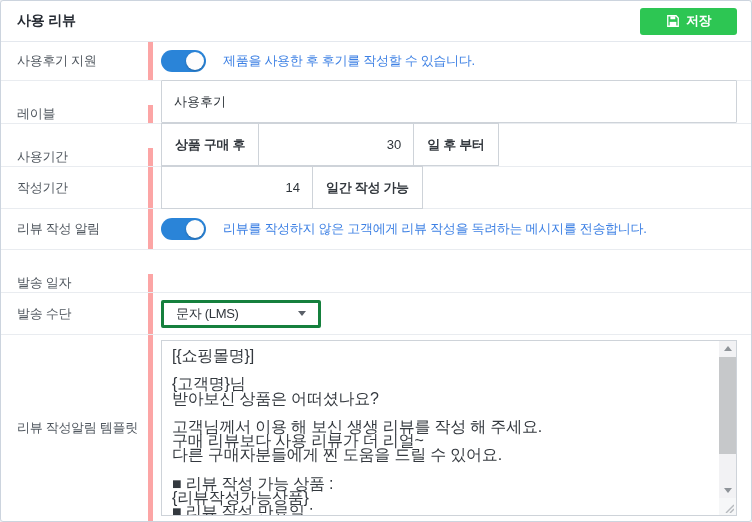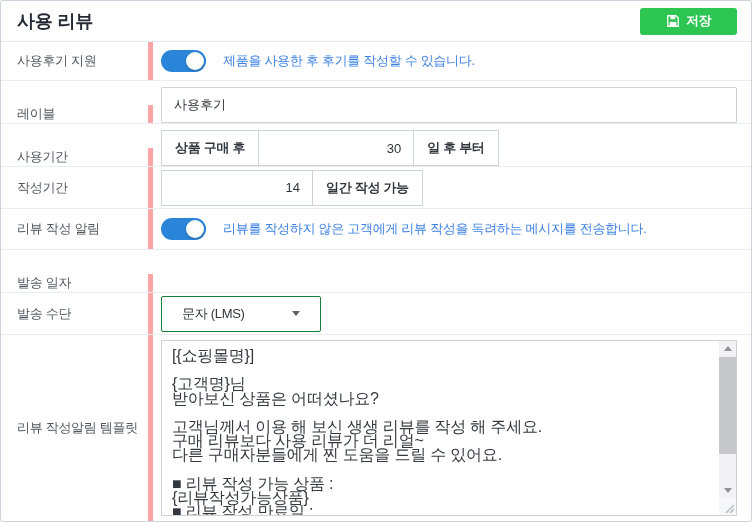--- a/index.html
+++ b/index.html
@@ -16,21 +16,21 @@
     display: flex; flex-direction: column;
     overflow: hidden;
   }
   
   .card-header {
     height: 41px; flex: none;
     display: flex; align-items: center; justify-content: space-between;
     padding: 0 14px 0 16px;
     border-bottom: 1px solid #e4e8ee;
   }
-  .card-title { font-size: 18px; font-weight: bold; color: #262b33; letter-spacing: -0.2px; }
+  .card-title { font-size: 14px; font-weight: bold; color: #262b33; letter-spacing: -0.2px; }
   .btn-save {
     display: inline-flex; align-items: center; gap: 6px;
     background: #2dc653; color: #fff;
     border: none; border-radius: 3px;
     height: 27px; padding: 0 26px;
     font-size: 13px; font-weight: bold; letter-spacing: -0.5px;
     cursor: pointer;
     font-family: inherit;
   }
   .btn-save svg { display:block; }
@@ -60,44 +60,44 @@
   }
   .toggle .knob {
     position: absolute; top: 2px; right: 2px;
     width: 18px; height: 18px; border-radius: 50%;
     background: #fdfdfd;
     box-shadow: 0 1px 2px rgba(0,0,0,.25);
   }
   .help-text { margin-left: 17px; font-size: 13px; color: #3d80e4; letter-spacing: -0.3px; }
   
   .text-input, .num-input, .addon {
-    height: 36px;
+    height: 43px;
     border: 1px solid #ced3d9;
     font-size: 13px; color: #2f353b;
     background: #fff;
     font-family: inherit;
   }
   .text-input { width: 100%; padding: 0 12px; border-radius: 1px; }
   .input-group { display: flex; align-items: stretch; }
   .input-group > * + * { margin-left: -1px; }
   .addon {
     display: flex; align-items: center;
     padding: 0 13px;
     font-weight: bold; color: #33383e; letter-spacing: -0.3px;
     white-space: nowrap;
   }
   .num-input { text-align: right; padding: 0 12px; }
   .w156 { width: 156px; } .w152 { width: 152px; } .w154 { width: 154px; }
   
   .select {
-    width: 160px; height: 36px;
-    border: 1px solid #15803d; border-radius: 2px;
+    width: 160px; height: 28px;
+    border: 3px solid #15803d; border-radius: 2px;
     background: #fff;
     display: flex; align-items: center; justify-content: space-between;
-    padding: 0 20px;
+    padding: 0 12px;
     font-size: 13px; color: #2f353b; letter-spacing: -0.3px;
     cursor: pointer;
   }
   .caret {
     width: 0; height: 0;
     border-left: 4px solid transparent;
     border-right: 4px solid transparent;
     border-top: 5px solid #5a6068;
   }
   

